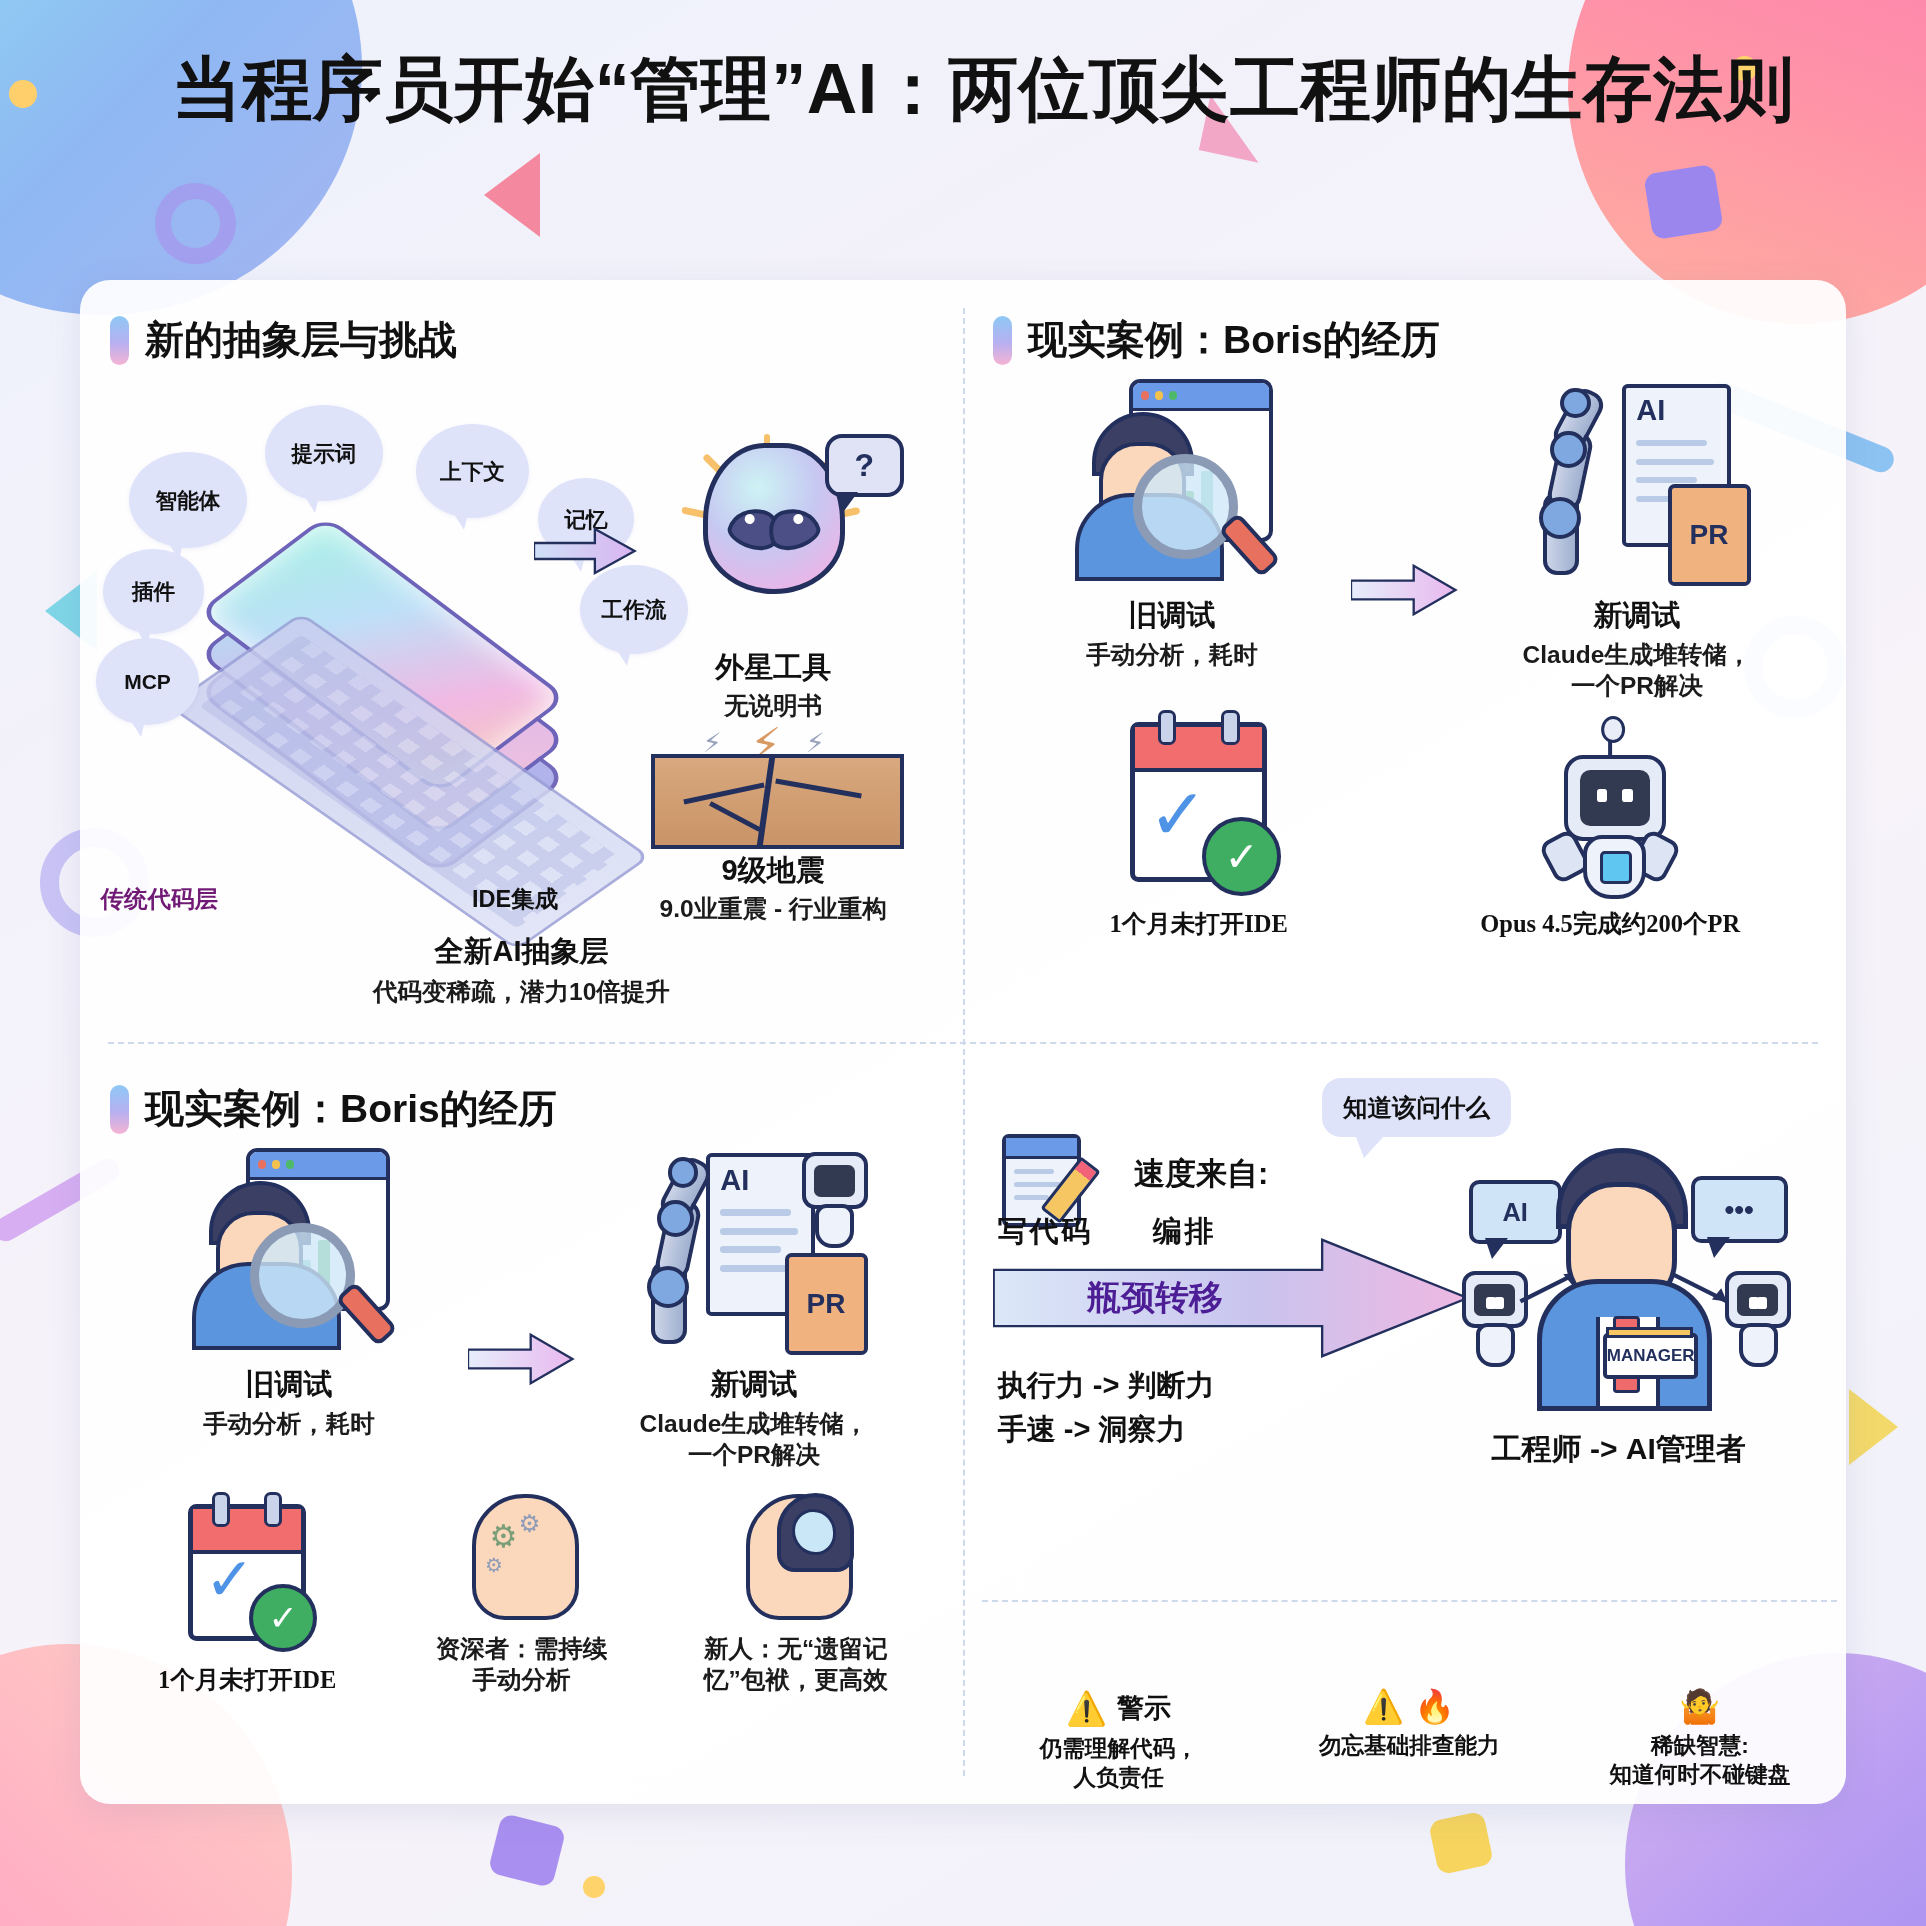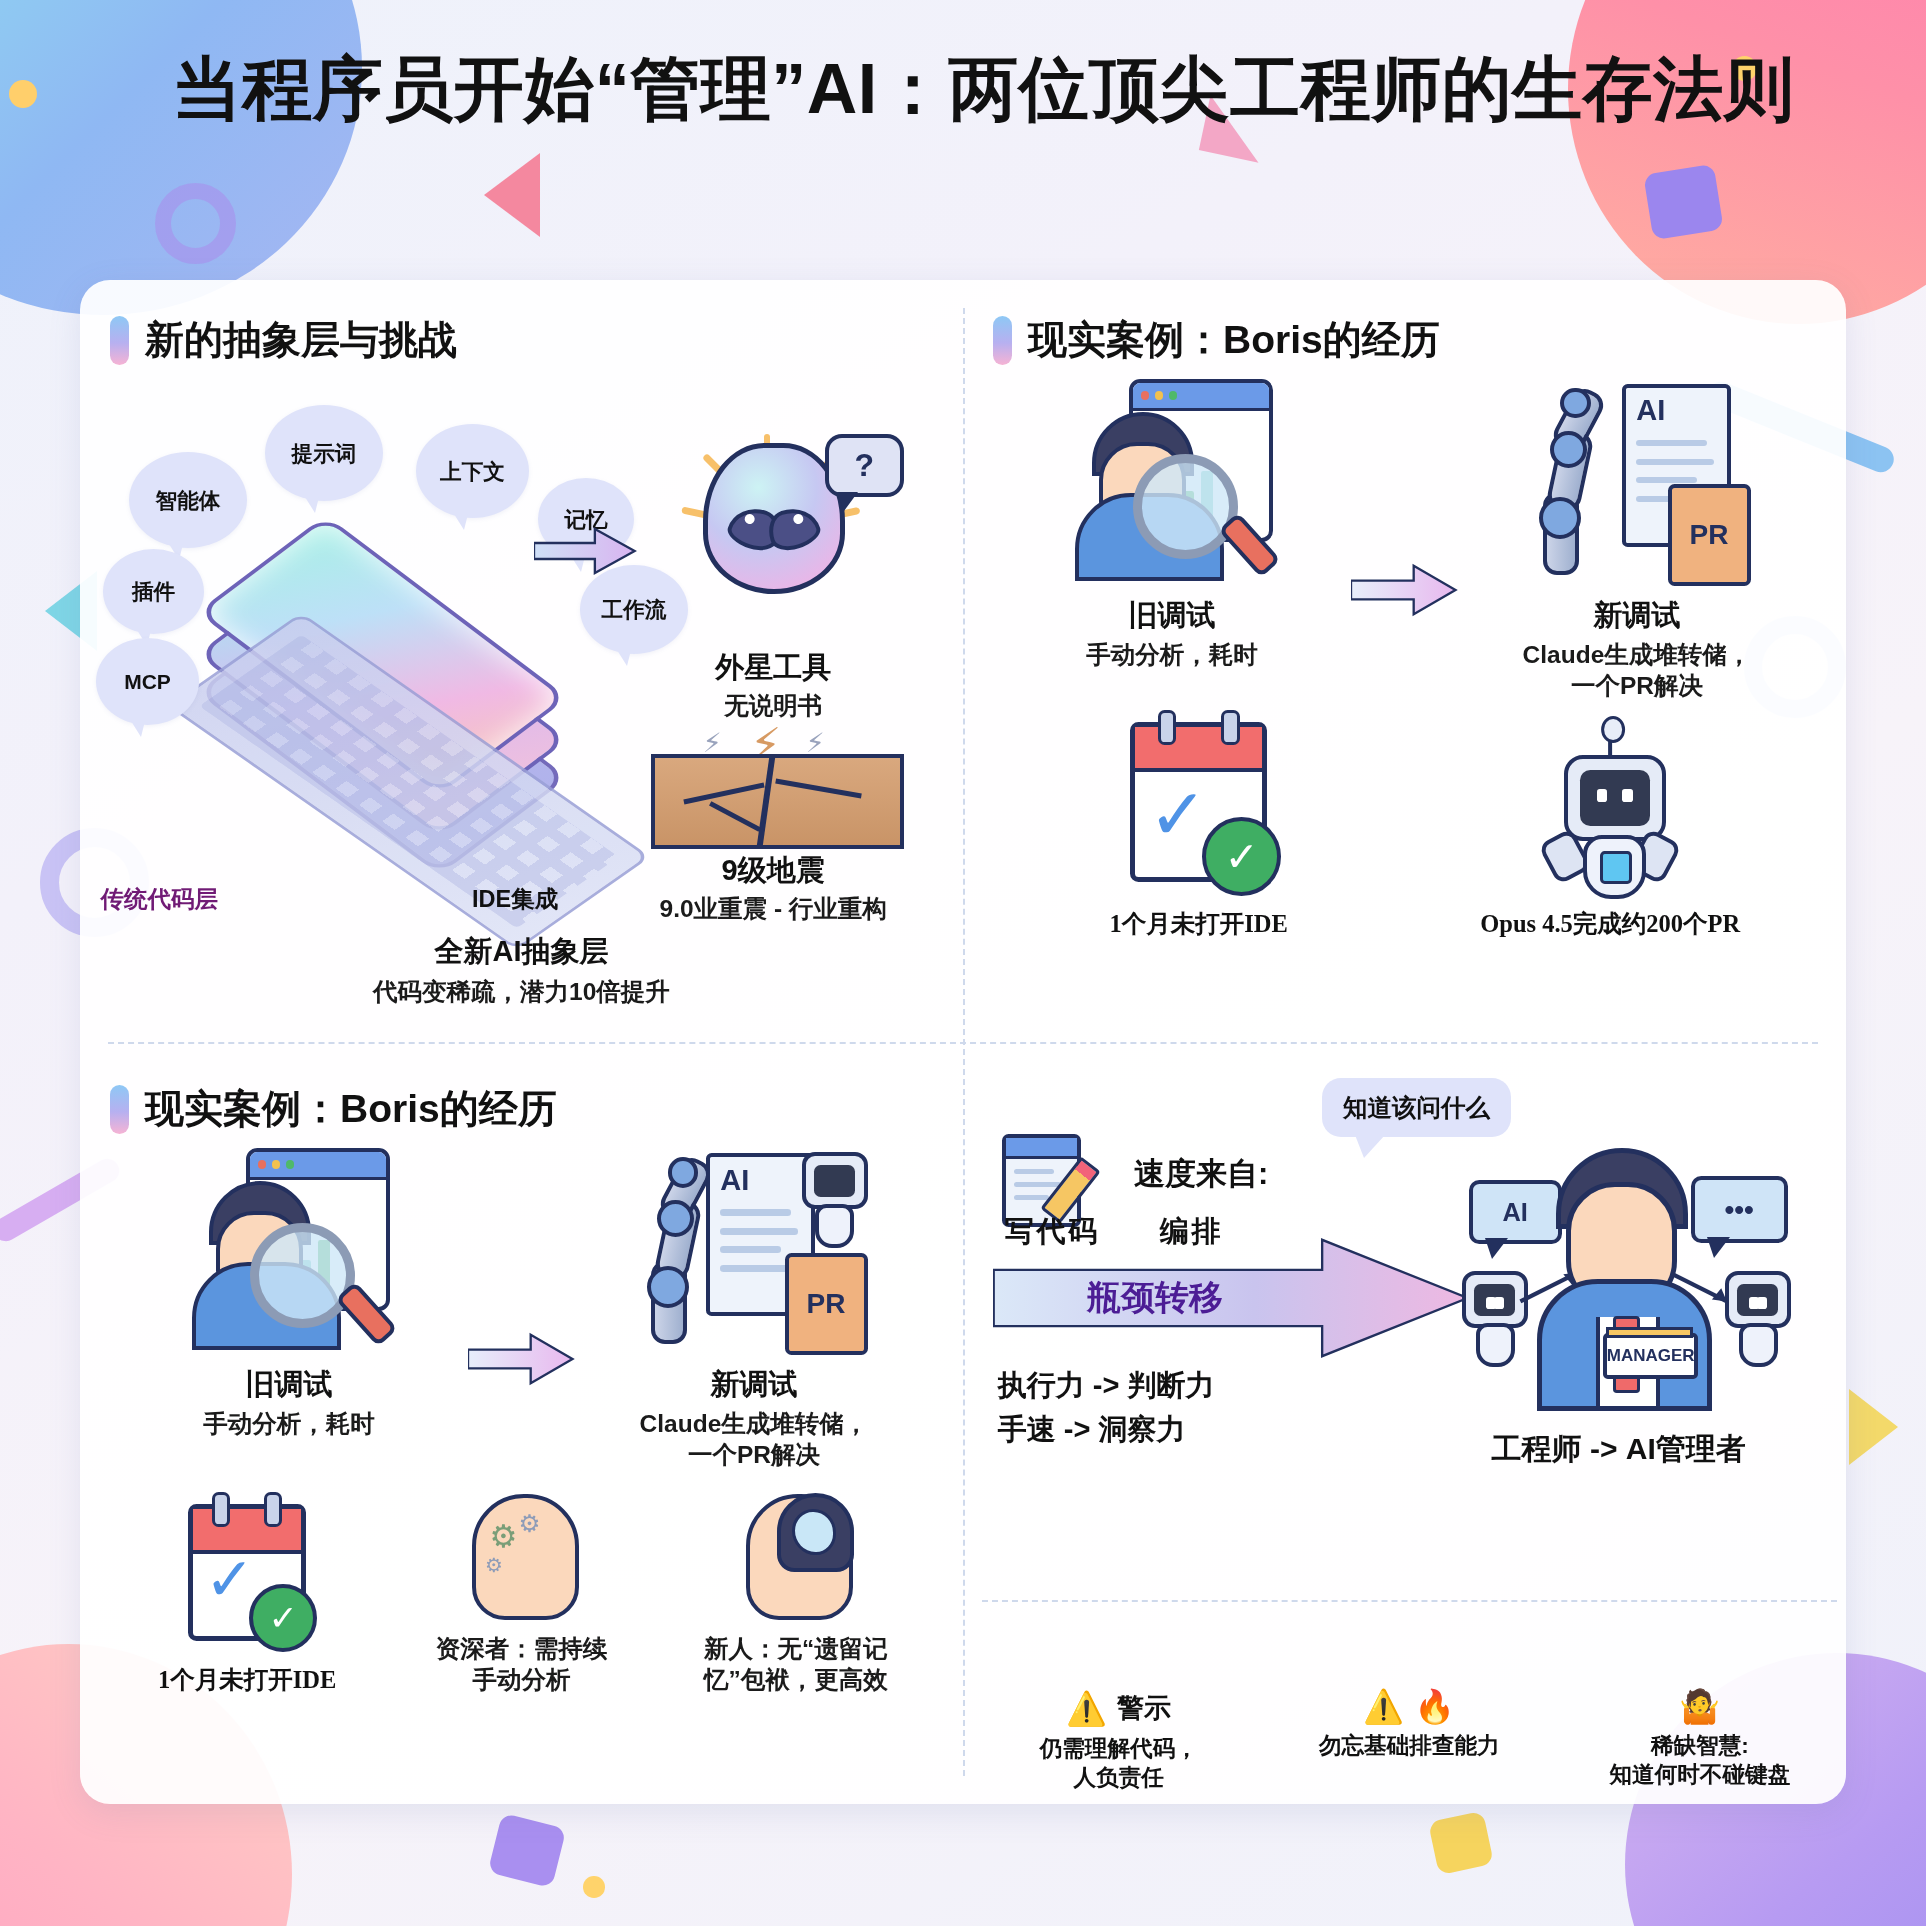--- a/index.html
+++ b/index.html
@@ -177,21 +177,21 @@
 
   
   .q4top{position:relative;height:357px;}
   .noteicon{position:absolute;left:8.5px;top:52px;width:71px;height:85px;background:#eef3fb;border:4.2px solid #23305e;border-radius:6.6px;}
   .noteicon .tb{height:18px;background:#6b9ae8;border-bottom:3.3px solid #23305e;}
   .noteicon i{position:absolute;left:8.5px;height:5.2px;border-radius:2.8px;background:#b9cbe6;display:block;}
   .pencil{position:absolute;right:-6.6px;top:19px;width:19px;height:60px;border-radius:3.8px;
      background:linear-gradient(180deg,#f2637a 0%,#f2637a 18%,#f6c663 18%,#f6c663 100%);
      border:3.8px solid #23305e;transform:rotate(38deg);}
   .speed{position:absolute;left:141px;top:71px;font-size:31px;font-weight:800;color:#111;}
-  .speed-sub{position:absolute;left:4.7px;top:130px;font-size:29px;font-weight:800;color:#111;letter-spacing:2.8px;margin-left:7px;}
+  .speed-sub{position:absolute;left:4.7px;top:130px;font-size:29px;font-weight:800;color:#111;letter-spacing:2.8px;}
   .askbubble{position:absolute;left:329px;top:-4.7px;max-width:263px;background:#dfe3fa;border-radius:19px;
      padding:13px 21px;font-size:24.5px;font-weight:700;color:#111;}
   .askbubble:after{content:"";position:absolute;left:33px;bottom:-21.6px;border-left:9.4px solid transparent;
      border-right:21.6px solid transparent;border-top:23.5px solid #dfe3fa;}
 
   .bigArrowBox{position:absolute;left:0;top:155px;width:480px;height:122px;}
   .shiftlabel{position:absolute;left:94px;top:38px;font-size:34px;font-weight:800;color:#4c1d95;z-index:3;}
   .maplines{position:absolute;left:4.7px;top:282px;font-size:29px;font-weight:800;color:#111;line-height:1.5;}
 
   .mgr{position:absolute;right:-4.7px;top:42px;width:404px;height:329px;}

